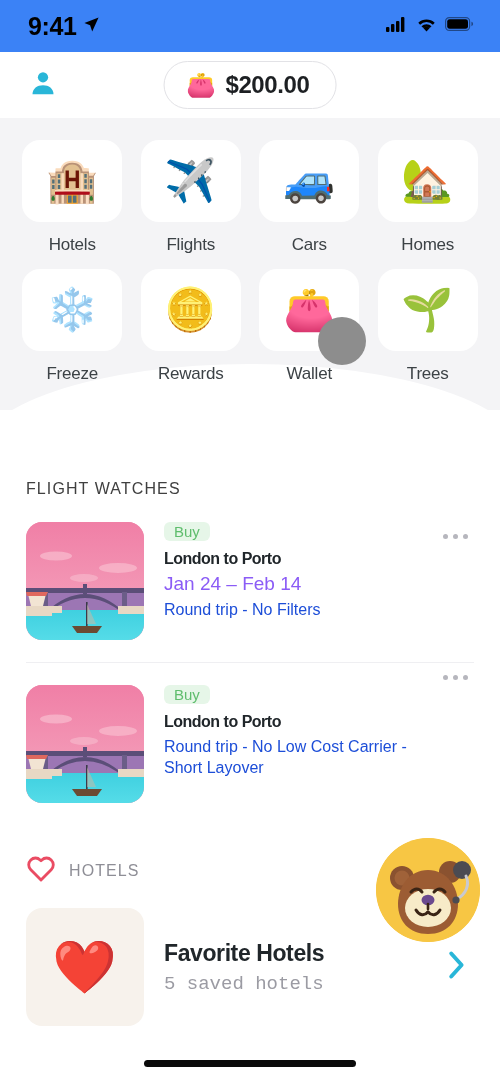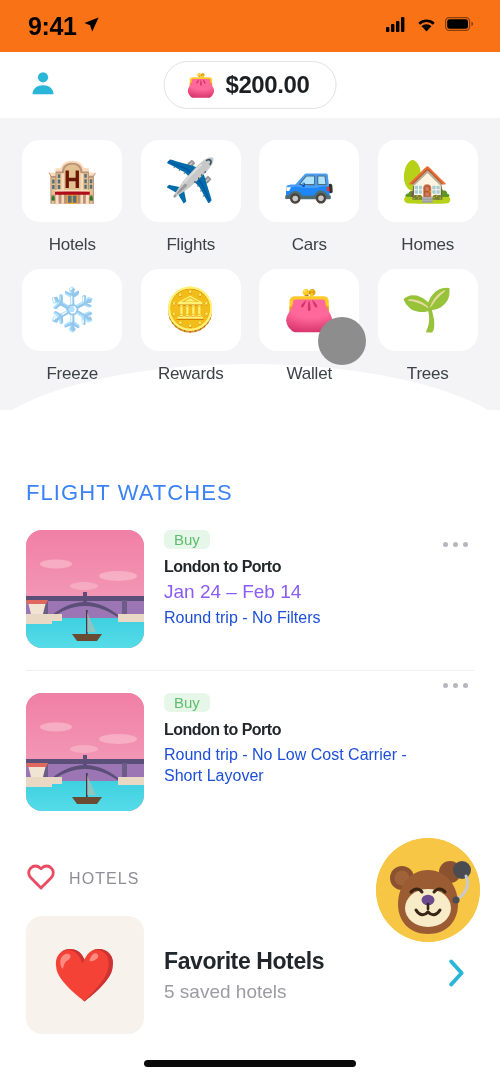--- a/index.html
+++ b/index.html
@@ -12,21 +12,21 @@
     overflow:hidden;
   }
 
   
   .statusbar {
     height:52px;
     display:flex;
     align-items:center;
     justify-content:space-between;
     padding:0 26px 0 28px;
-    background:#f97316;
+    background:#3b82f6;
   }
   .sb-left { display:flex; align-items:center; gap:7px; }
   .sb-time { font-size:25px; font-weight:600; letter-spacing:-0.4px; color:#000; }
   .sb-loc { display:block; }
   .sb-right { display:flex; align-items:center; gap:8px; }
 
   
   .topbar {
     height:66px;
     display:flex;
@@ -109,24 +109,24 @@
     border-radius:50%;
     background:#8d8d8d;
     right:-2px;
     top:48px;
     z-index:6;
   }
 
   
   .content { padding:0 26px; position:relative; z-index:3; }
   .section-title {
-    font-size:22px;
+    font-size:16px;
     font-weight:500;
     letter-spacing:1.1px;
-    color:#3b82f6;
+    color:#404040;
     margin-top:70px;
     margin-bottom:24px;
   }
 
   .watch-row {
     display:flex;
     gap:20px;
     padding-bottom:22px;
     position:relative;
     cursor:pointer;
@@ -210,21 +210,21 @@
     font-size:52px;
   }
   .fav-body { flex:1; }
   .fav-title {
     font-size:23px;
     font-weight:700;
     letter-spacing:-0.4px;
     color:#20262a;
     margin-bottom:6px;
   }
-  .fav-sub { font-size:19px; color:#9b9ba3; }
+  .fav-sub { font-size:19px; color:#9b9ba3;font-family:Liberation Mono, monospace; }
   .fav-chevron { padding-right:4px; }
 
   
   .mascot {
     position:absolute;
     right:20px;
     bottom:138px;
     width:104px; height:104px;
     border-radius:50%;
     overflow:hidden;

